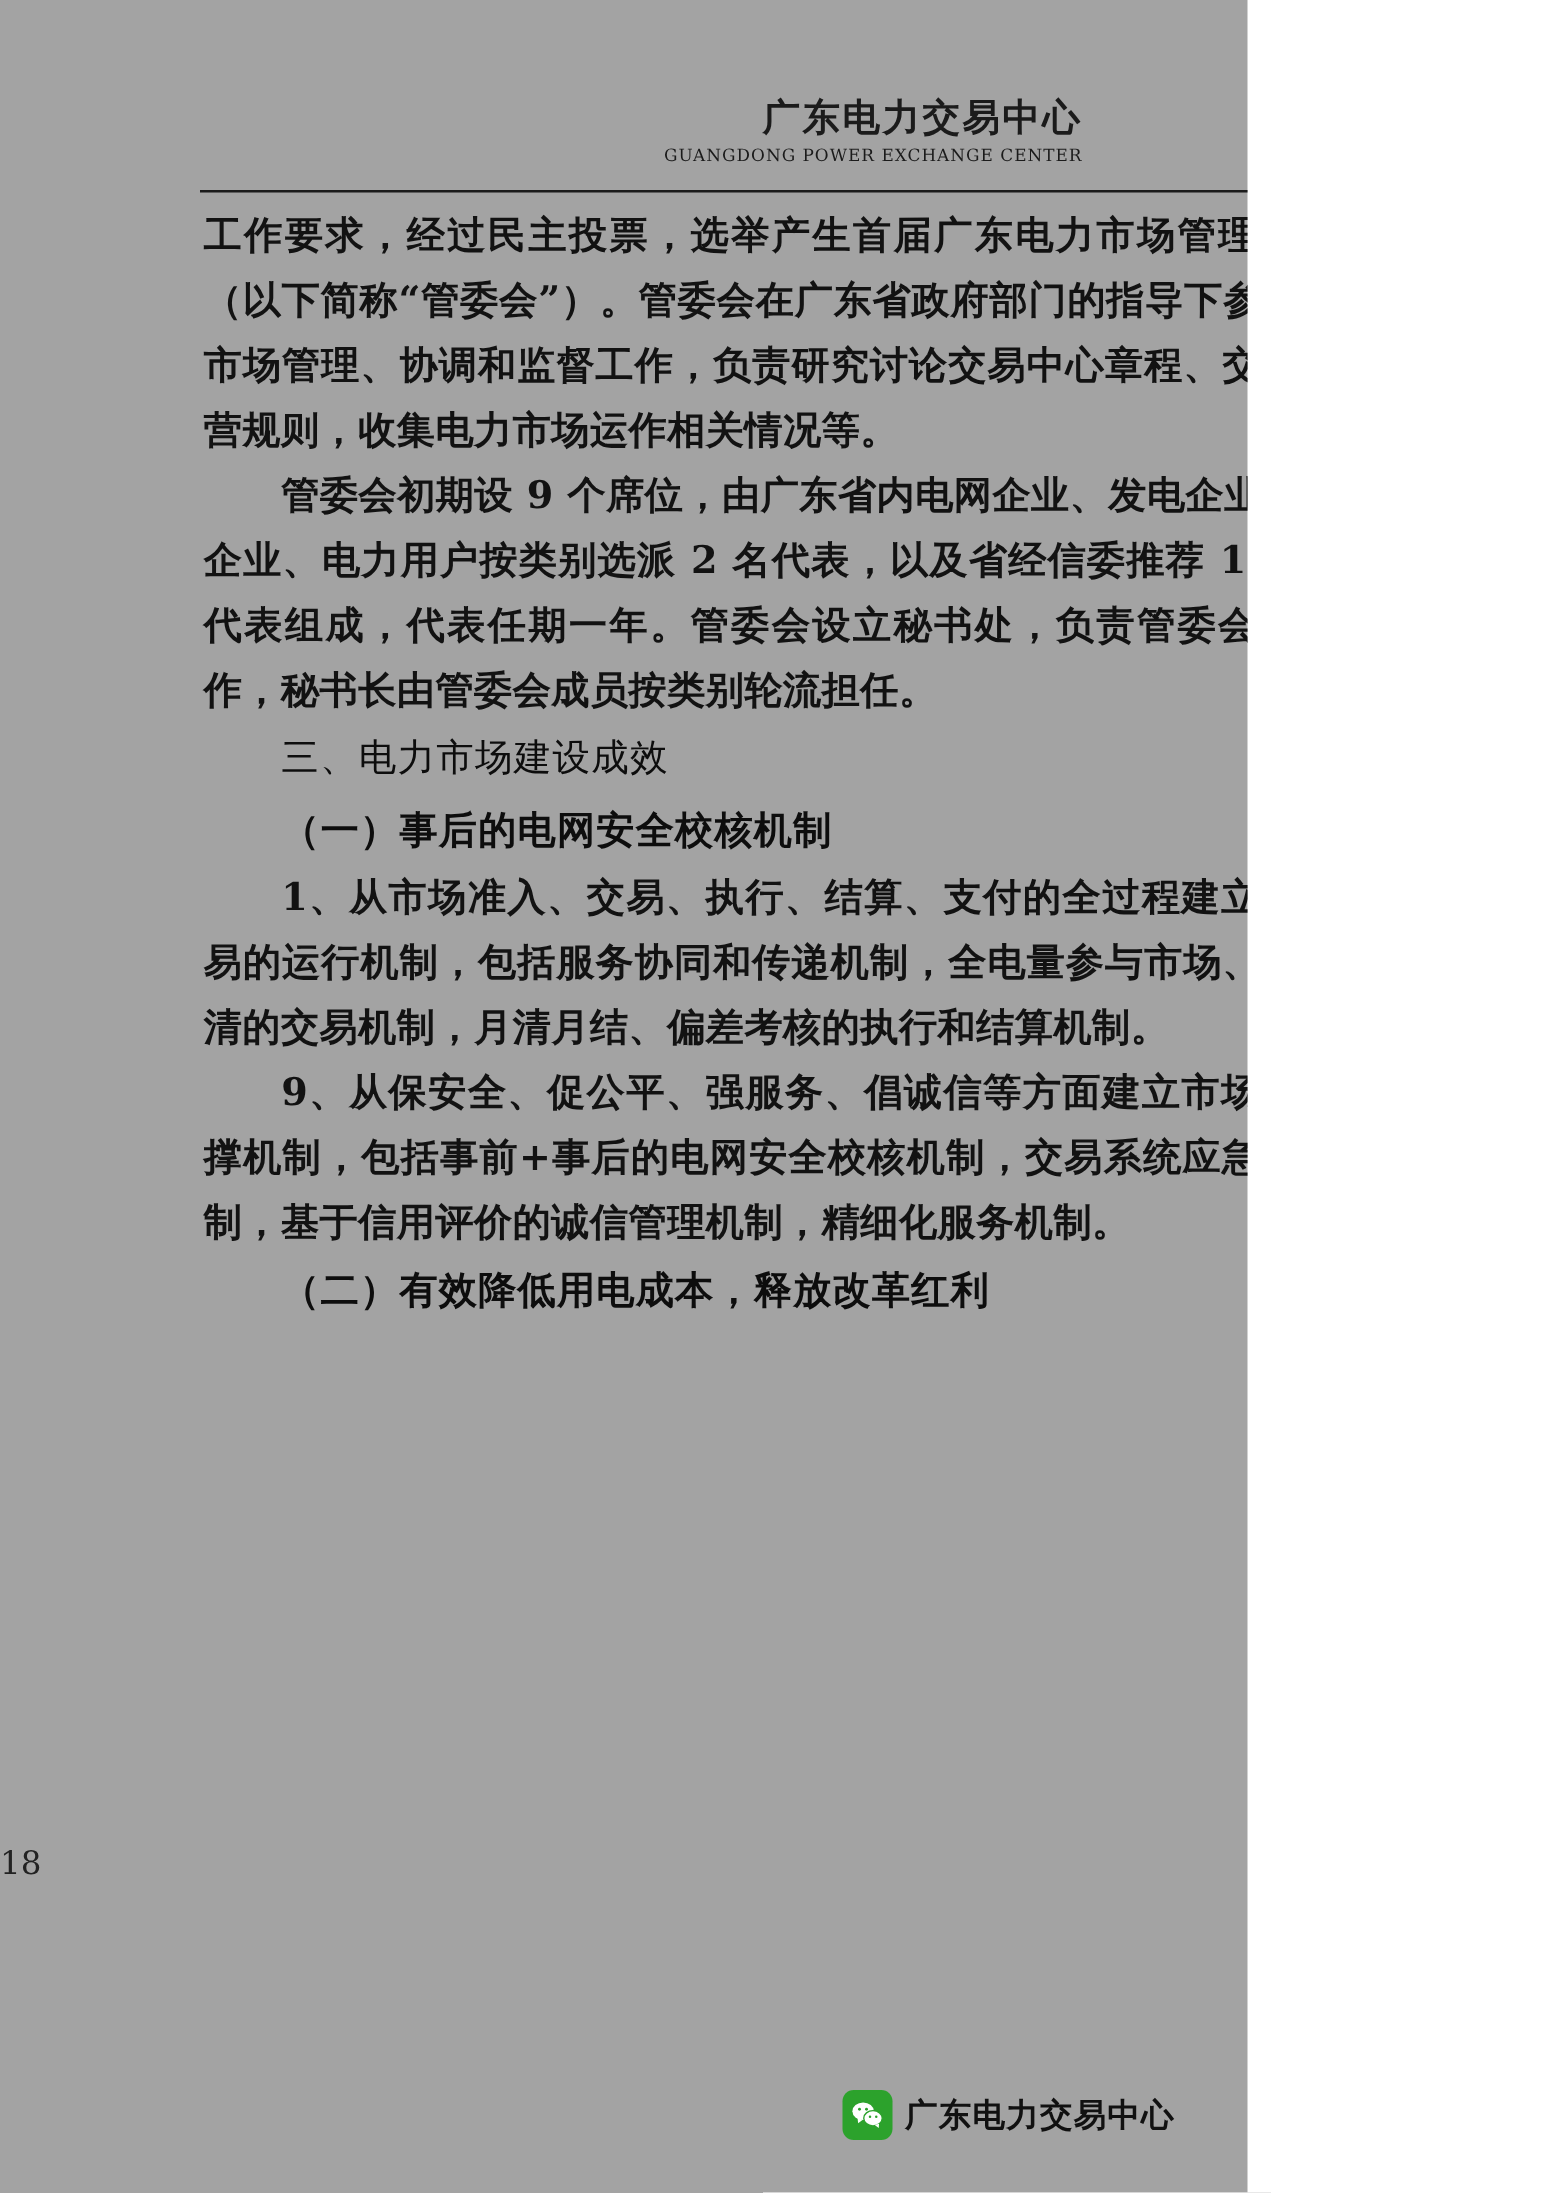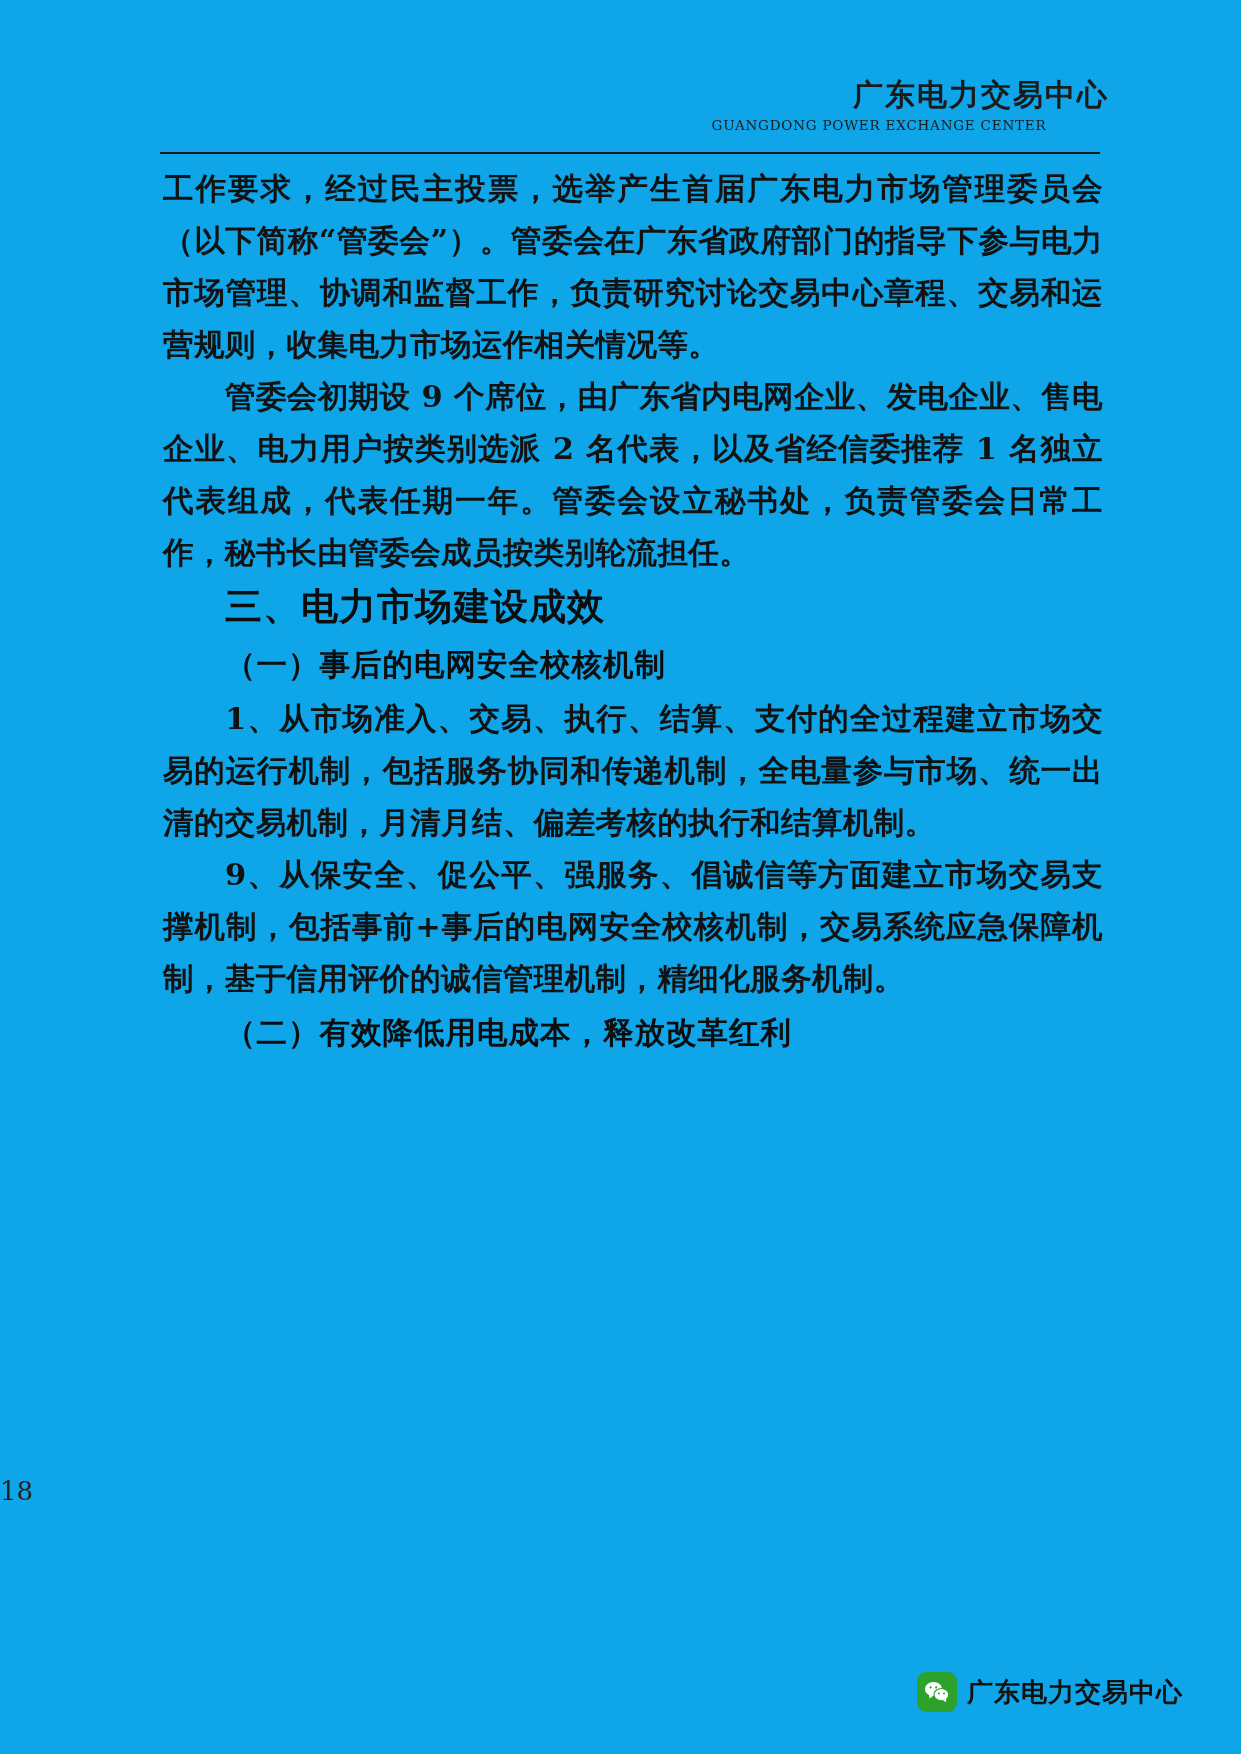--- a/index.html
+++ b/index.html
@@ -5,23 +5,23 @@
   html, body {
     margin: 0;
     padding: 0;
     background: #ffffff;
   }
   body {
     font-family: "DejaVu Serif", serif;
   }
   .page {
     position: relative;
-    width: 1241px;
+    width: 998px;
     height: 1754px;
-    background: #0ea5e9;
+    background: #a3a3a3;
     overflow: hidden;
     box-sizing: border-box;
   }
 
   
   .header-block {
     position: absolute;
     top: 78px;
     right: 132px;
     width: 460px;
@@ -34,21 +34,20 @@
     letter-spacing: 2px;
     color: #1b1b1b;
     line-height: 1.1;
   }
   .header-en {
     font-family: "DejaVu Serif", serif;
     font-size: 13.5px;
     letter-spacing: 0.8px;
     color: #1b1b1b;
     margin-top: 6px;
-    text-align: center;
   }
   .header-rule {
     position: absolute;
     top: 152px;
     left: 160px;
     width: 940px;
     height: 2px;
     background: #1b1b1b;
   }
 
@@ -69,22 +68,22 @@
     letter-spacing: 0.4px;
     font-family: "DejaVu Serif", serif;
     font-weight: bold;
   }
   p.indent {
     text-indent: 62px;
   }
   p.heading1 {
     margin: 0;
     font-family: "DejaVu Sans", sans-serif;
-    font-weight: bold;
-    font-size: 37px;
+    font-weight: normal;
+    font-size: 30px;
     line-height: 58px;
     color: #0d0d0d;
     text-indent: 62px;
     letter-spacing: 1px;
   }
   p.heading2 {
     margin: 0;
     font-family: "DejaVu Serif", serif;
     font-weight: bold;
     font-size: 30.5px;

